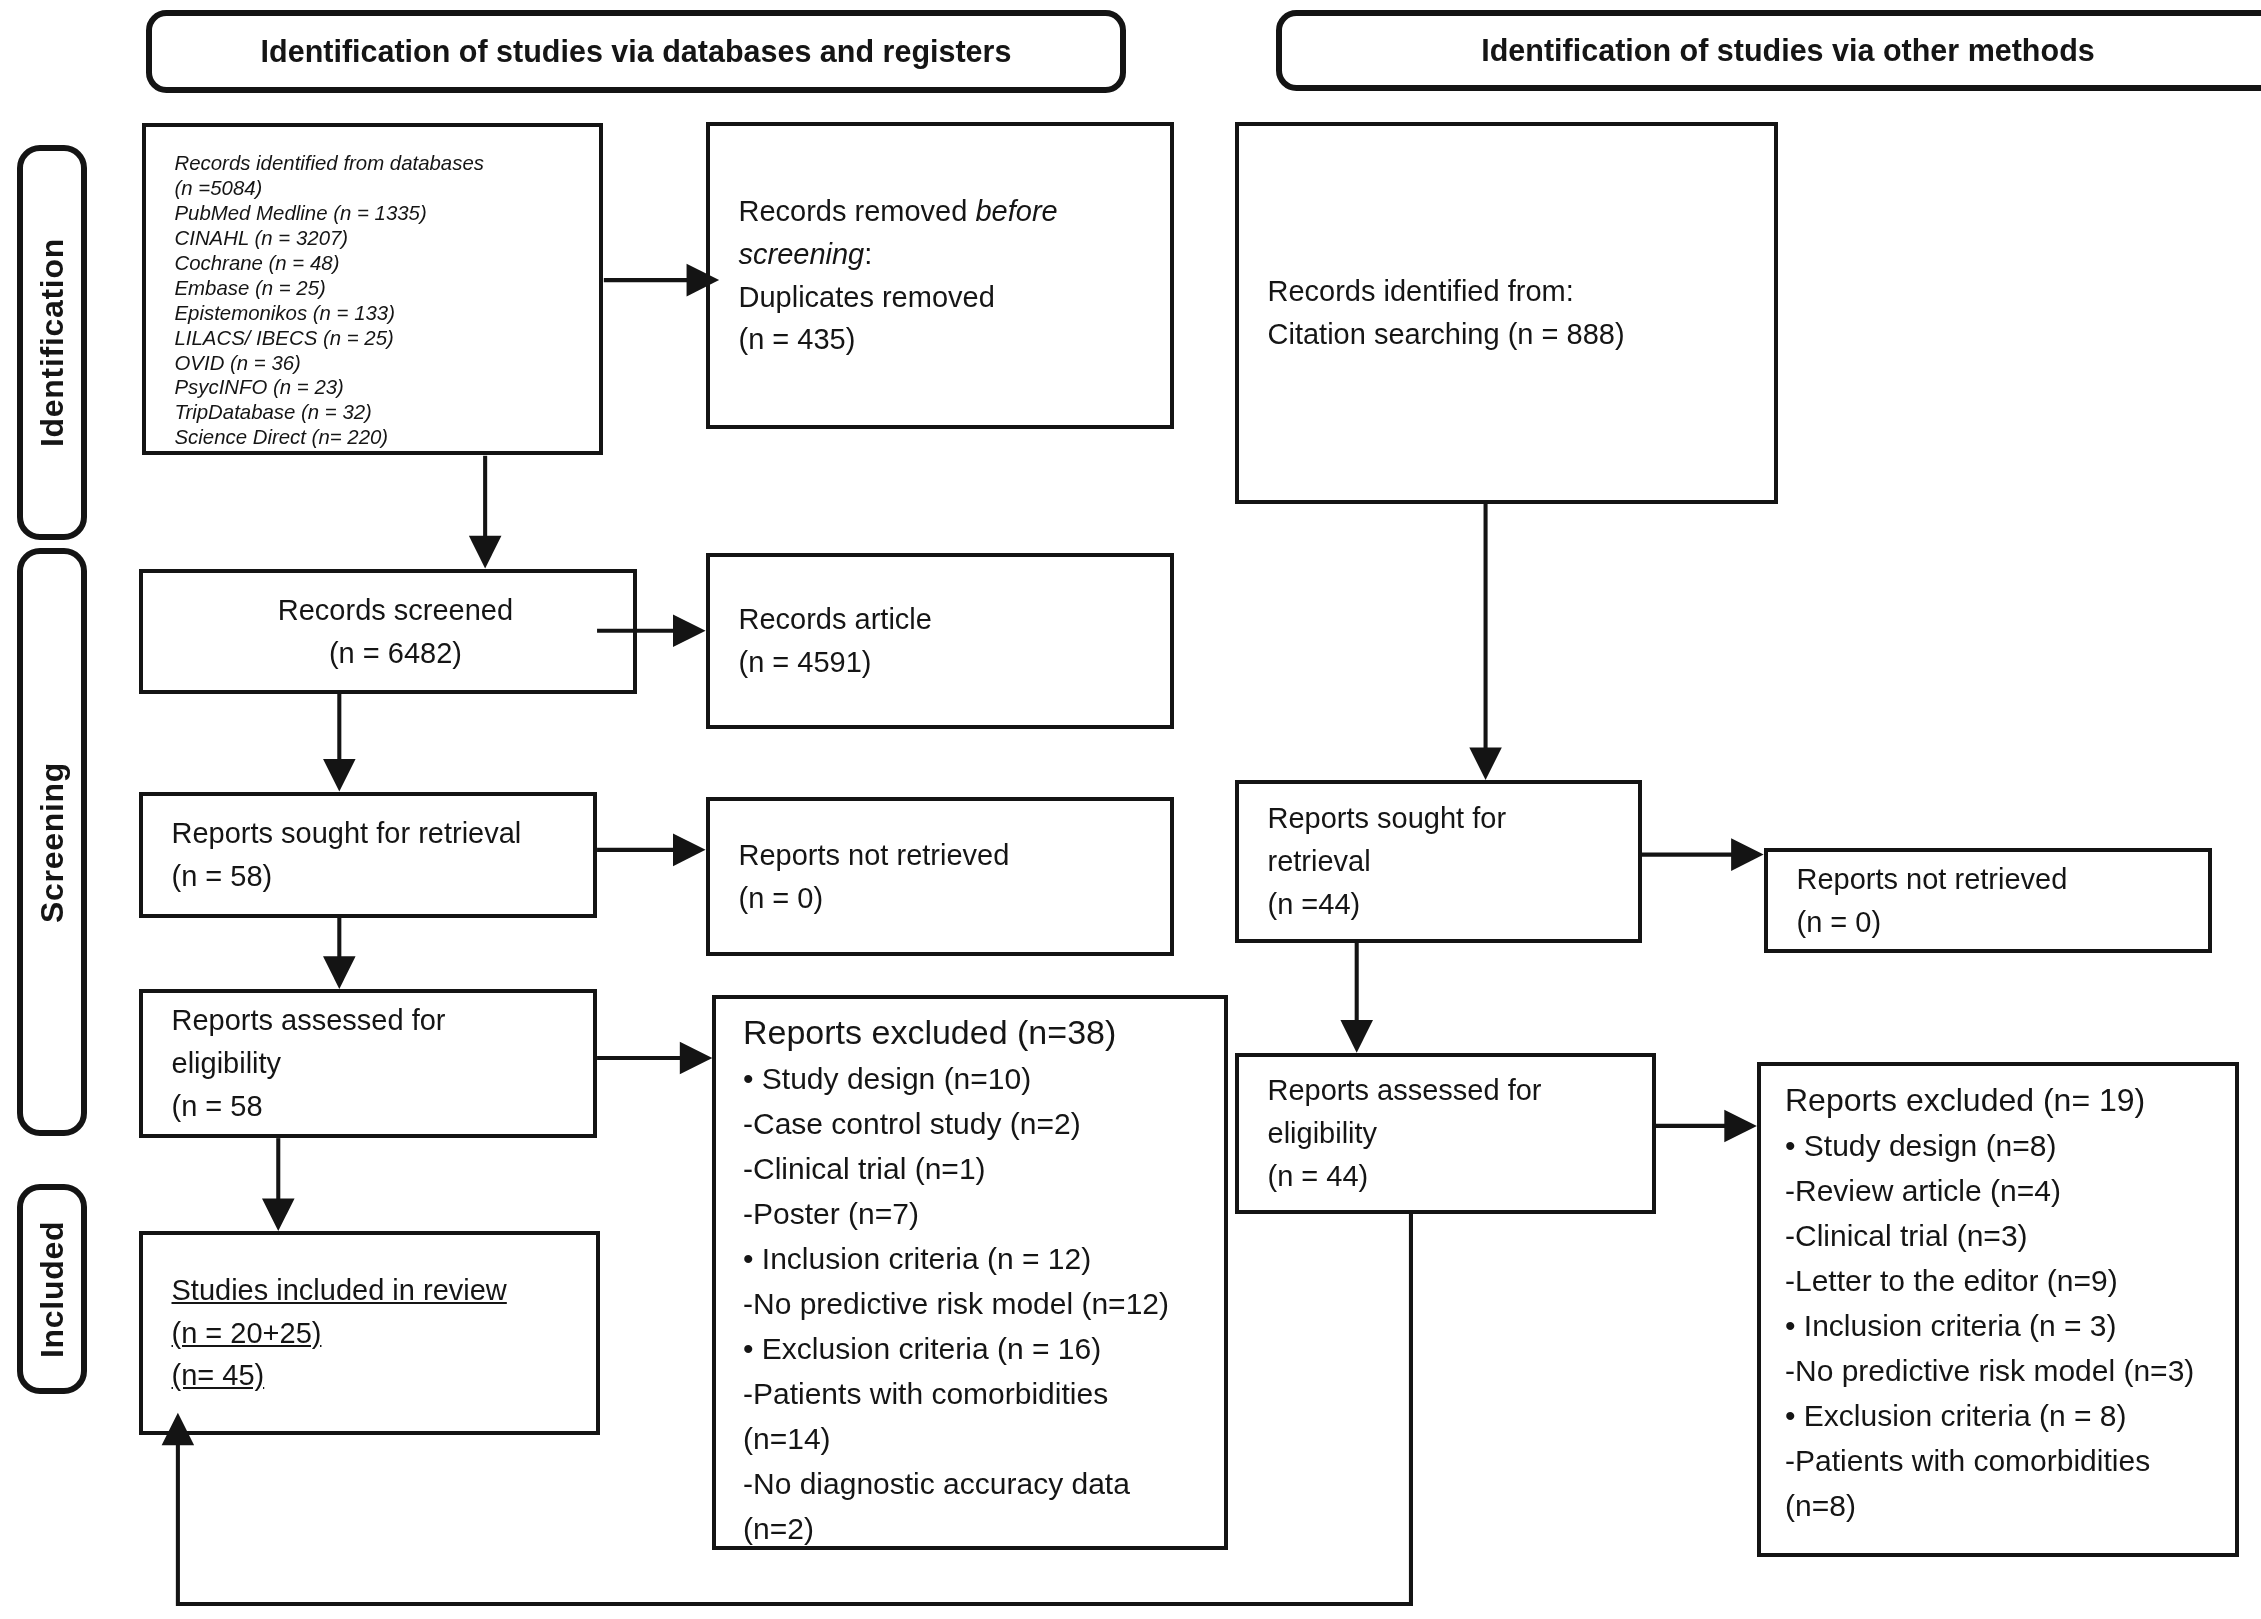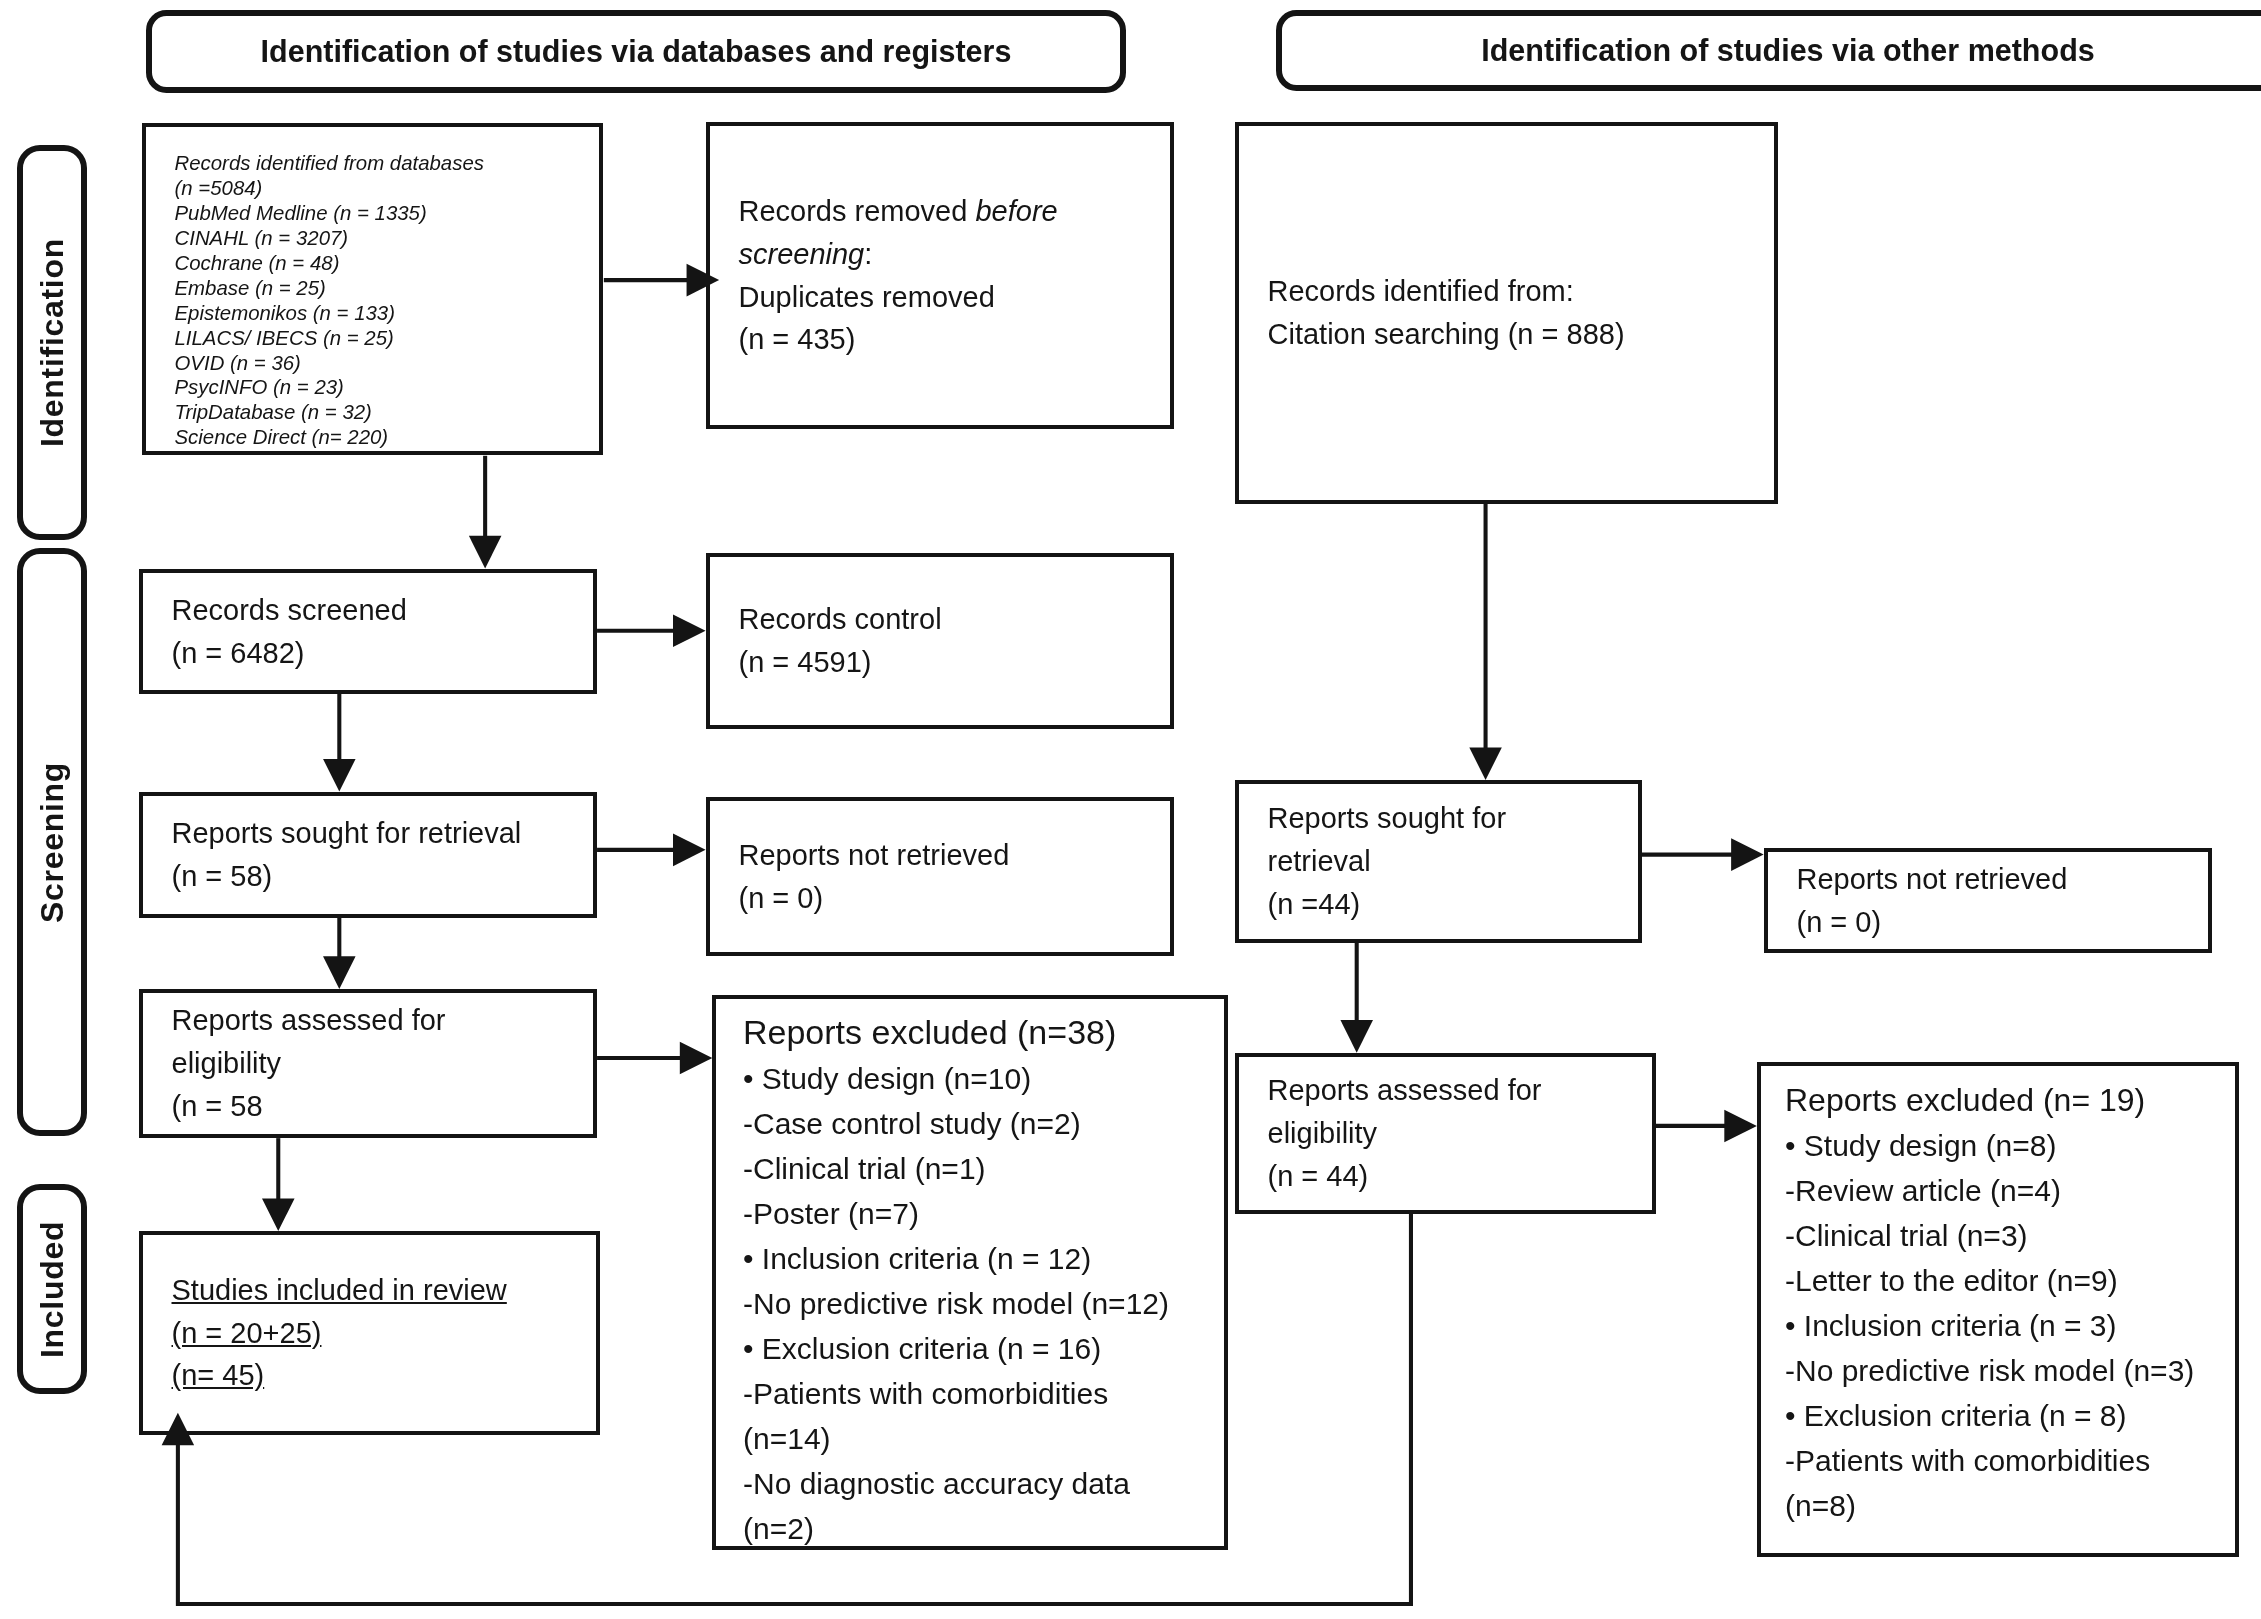--- a/index.html
+++ b/index.html
@@ -60,21 +60,21 @@
     <div class="ln">Cochrane (n = 48)</div>
     <div class="ln">Embase (n = 25)</div>
     <div class="ln">Epistemonikos (n = 133)</div>
     <div class="ln">LILACS/ IBECS (n = 25)</div>
     <div class="ln">OVID (n = 36)</div>
     <div class="ln">PsycINFO (n = 23)</div>
     <div class="ln">TripDatabase (n = 32)</div>
     <div class="ln">Science Direct (n= 220)</div>
   </div>
 
-<div class="box cell" style="left:139px;top:569px;width:458px;height:125px;">
+<div class="box cell" style="left:139px;top:569px;width:498px;height:125px;text-align:center;">
     <div class="ln">Records screened</div>
     <div class="ln">(n = 6482)</div>
   </div>
 
 <div class="box cell" style="left:139px;top:792px;width:458px;height:126px;">
     <div class="ln">Reports sought for retrieval</div>
     <div class="ln">(n = 58)</div>
   </div>
 
 <div class="box cell" style="left:139px;top:989px;width:458px;height:149px;">
@@ -91,21 +91,21 @@
 
 <div class="box cell wrap" style="left:706px;top:122px;width:468px;height:307px;padding-right:95px;">
   <div class="ln"><span>Records removed </span><span class="italic">before screening</span><span>:</span></div>
   <div>
       <div class="ln">Duplicates removed</div>
       <div class="ln">(n = 435)</div>
     </div>
 </div>
 
 <div class="box cell" style="left:706px;top:553px;width:468px;height:176px;">
-    <div class="ln">Records control</div>
+    <div class="ln">Records article</div>
     <div class="ln">(n = 4591)</div>
   </div>
 
 <div class="box cell" style="left:706px;top:797px;width:468px;height:159px;">
     <div class="ln">Reports not retrieved</div>
     <div class="ln">(n = 0)</div>
   </div>
 
 <div class="box excl" style="left:712px;top:995px;width:516px;height:555px;">
   <div class="title38">Reports excluded (n=38)</div>

